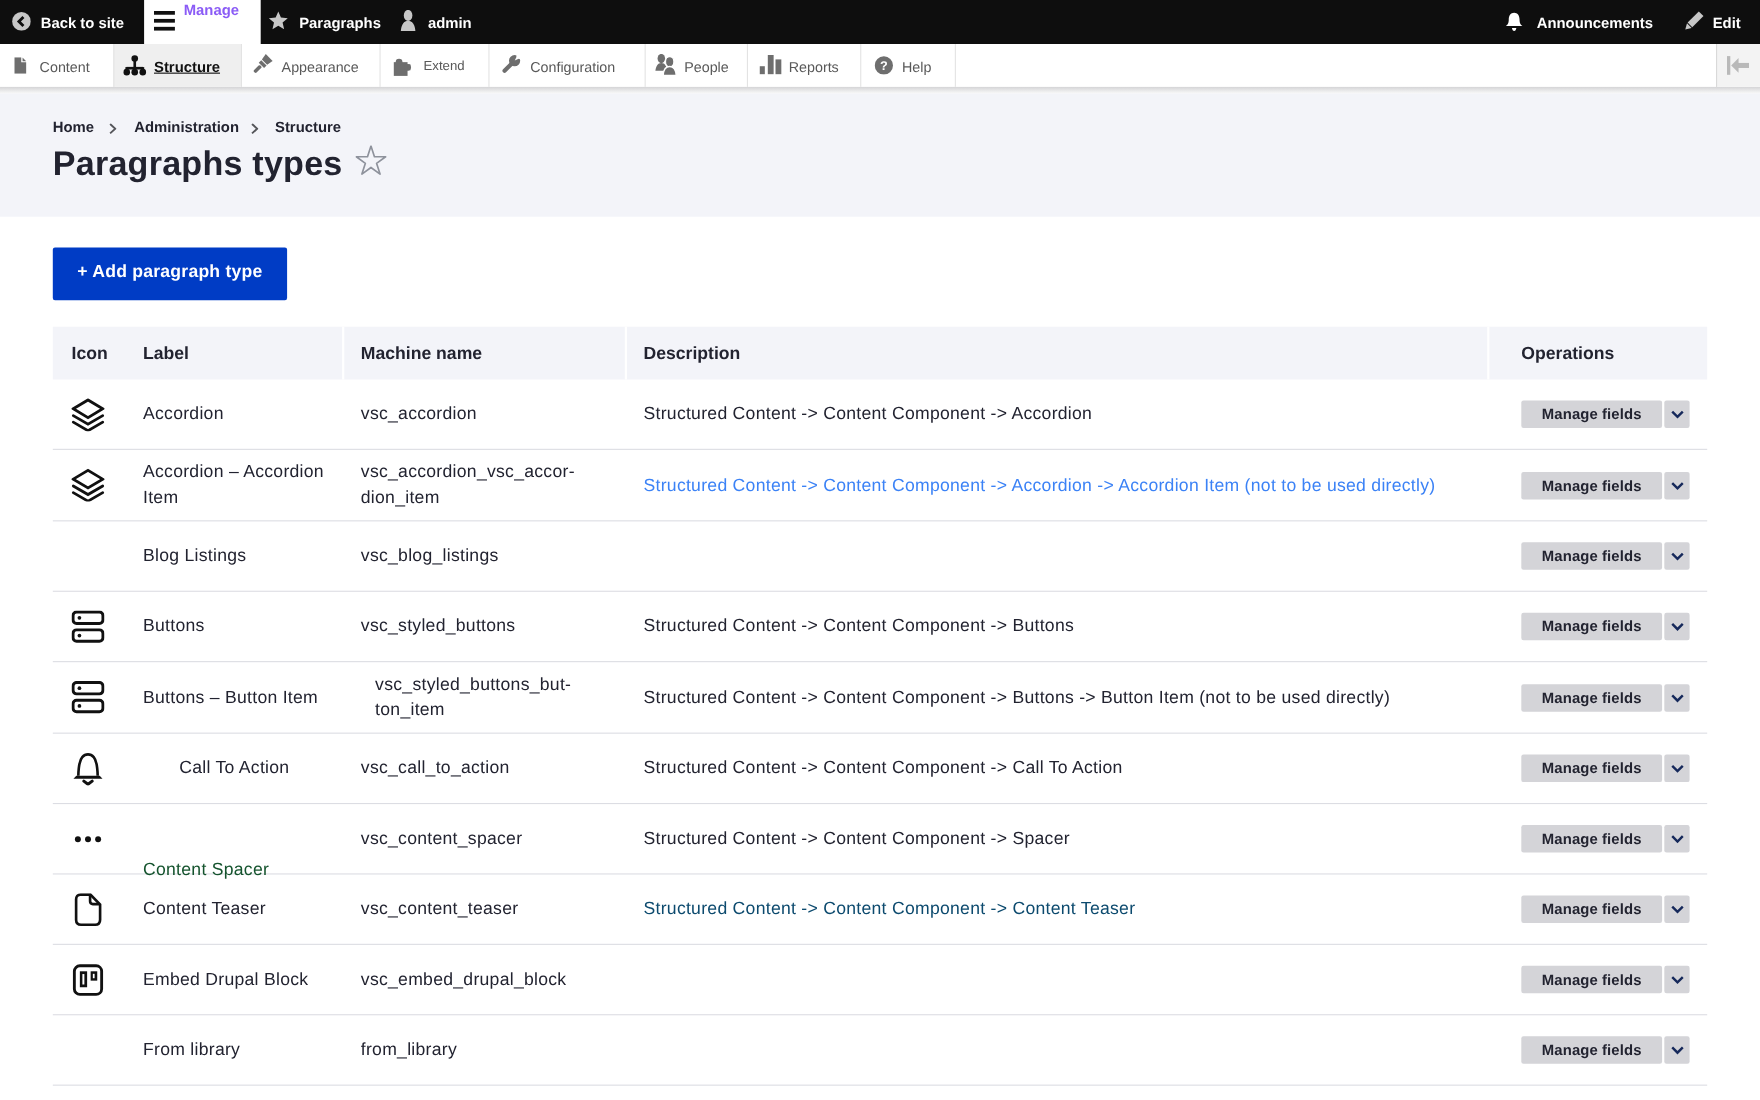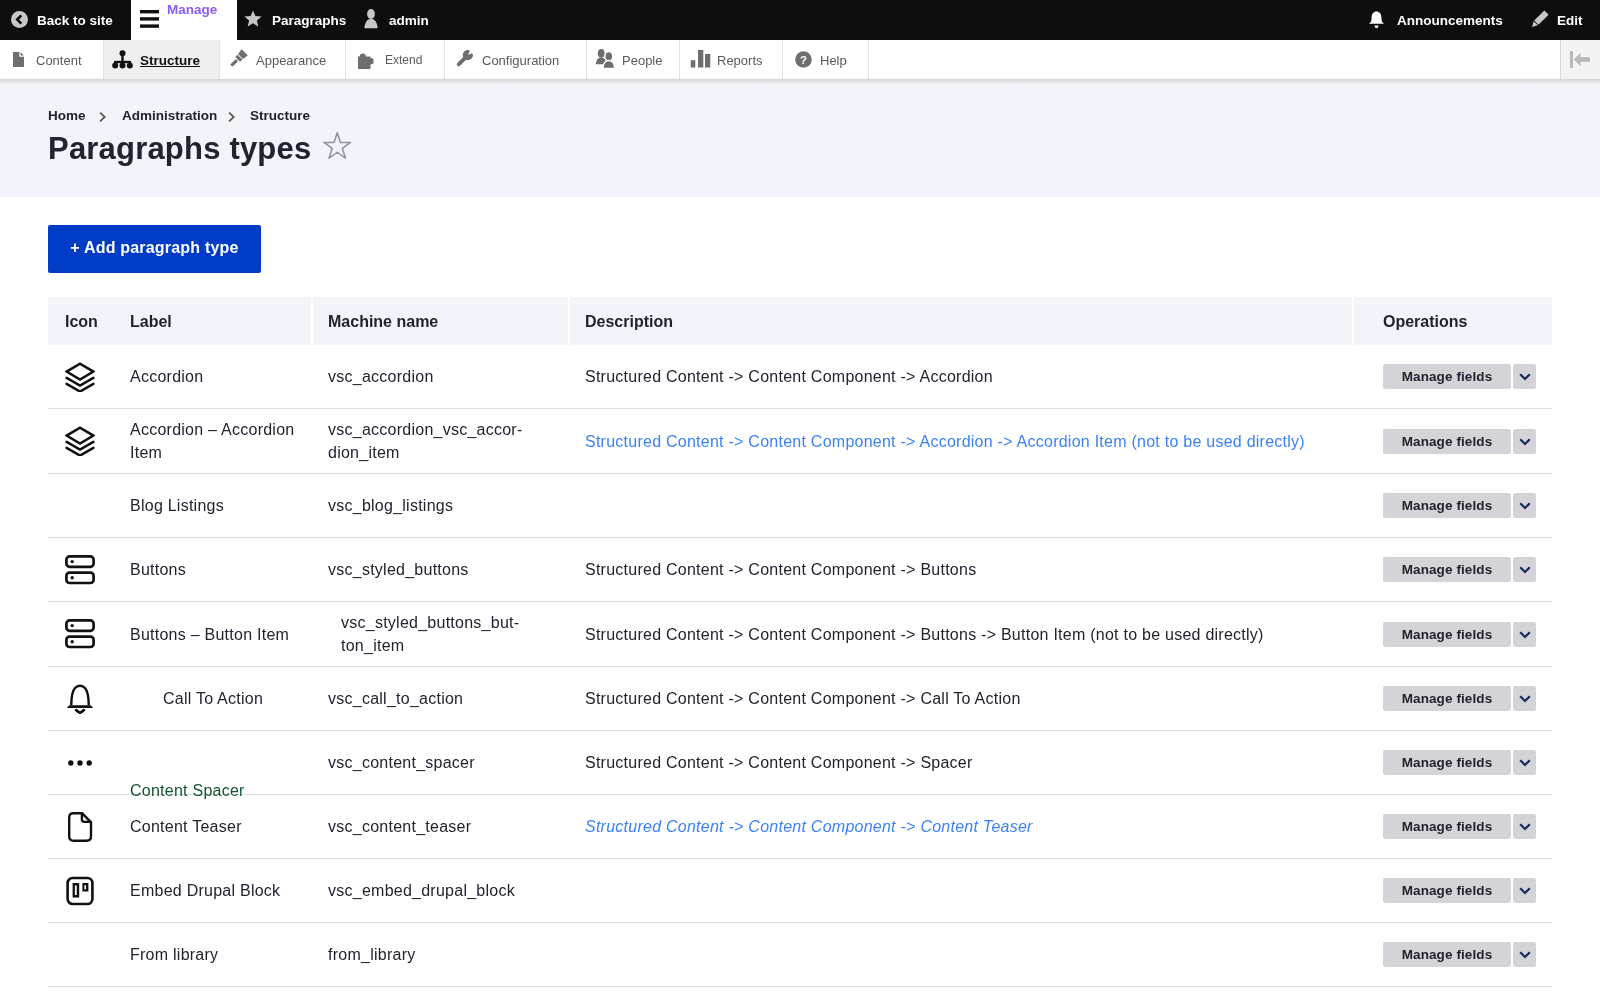--- a/index.html
+++ b/index.html
@@ -237,21 +237,21 @@
 <div class="abs" style="left:1513px;top:750.0px;width:22.5px;height:25px;background:#d4d4d8;border-radius:2px;"></div>
 <svg class="abs" style="left:1518.5px;top:759.0px;" width="12" height="8" viewBox="0 0 12 8">
 <path d="M1.2 1.2 L6 6 L10.8 1.2" fill="none" stroke="#16295b" stroke-width="2.2"></path>
 </svg>
 <svg class="abs" style="left:65px;top:811.5px;" width="30" height="30" viewBox="0 0 30 30">
 <path d="M8.3 1.3 L17.2 1.3 L26 10.3 L26 24.2 Q26 28.7 21.6 28.7 L8.7 28.7 Q4.2 28.7 4.2 24.4 L4.2 5.6 Q4.2 1.3 8.3 1.3 Z" fill="none" stroke="#111" stroke-width="2.4"></path>
 <path d="M16.9 1.6 L16.9 7.4 Q16.9 9.9 19.4 9.9 L25.7 9.9" fill="none" stroke="#111" stroke-width="2.4"></path>
 </svg>
 <div class="abs" style="left:130px;top:815.0px;width:166px;font-size:16px;letter-spacing:0.25px;line-height:23px;color:#222330;">Content Teaser</div>
 <div class="abs" style="left:328px;top:815.0px;width:230px;font-size:16px;letter-spacing:0.25px;line-height:23px;color:#222330;">vsc_content_teaser</div>
-<div class="abs" style="left:585px;top:815.0px;width:760px;font-size:16px;letter-spacing:0.25px;line-height:23px;color:#3b82f6;white-space:nowrap;font-style:italic;">Structured Content -&gt; Content Component -&gt; Content Teaser</div>
+<div class="abs" style="left:585px;top:815.0px;width:760px;font-size:16px;letter-spacing:0.25px;line-height:23px;color:#0c4a6e;white-space:nowrap;">Structured Content -&gt; Content Component -&gt; Content Teaser</div>
 <div class="abs bold" style="left:1383px;top:814.0px;width:128px;height:25px;background:#d4d4d8;border-radius:2px;font-size:13.5px;letter-spacing:0.1px;color:#222330;text-align:center;line-height:25px;">Manage fields</div>
 <div class="abs" style="left:1513px;top:814.0px;width:22.5px;height:25px;background:#d4d4d8;border-radius:2px;"></div>
 <svg class="abs" style="left:1518.5px;top:823.0px;" width="12" height="8" viewBox="0 0 12 8">
 <path d="M1.2 1.2 L6 6 L10.8 1.2" fill="none" stroke="#16295b" stroke-width="2.2"></path>
 </svg>
 <svg class="abs" style="left:65px;top:875.5px;" width="30" height="30" viewBox="0 0 30 30">
 <rect x="2.6" y="2" width="24.8" height="26" rx="5" fill="none" stroke="#111" stroke-width="2.6"></rect>
 <rect x="7.6" y="7" width="6.6" height="14.5" fill="#111"></rect>
 <rect x="9.9" y="9.5" width="1.8" height="9.5" fill="#fff"></rect>
 <rect x="17.4" y="7" width="6" height="8.5" fill="#111"></rect>

